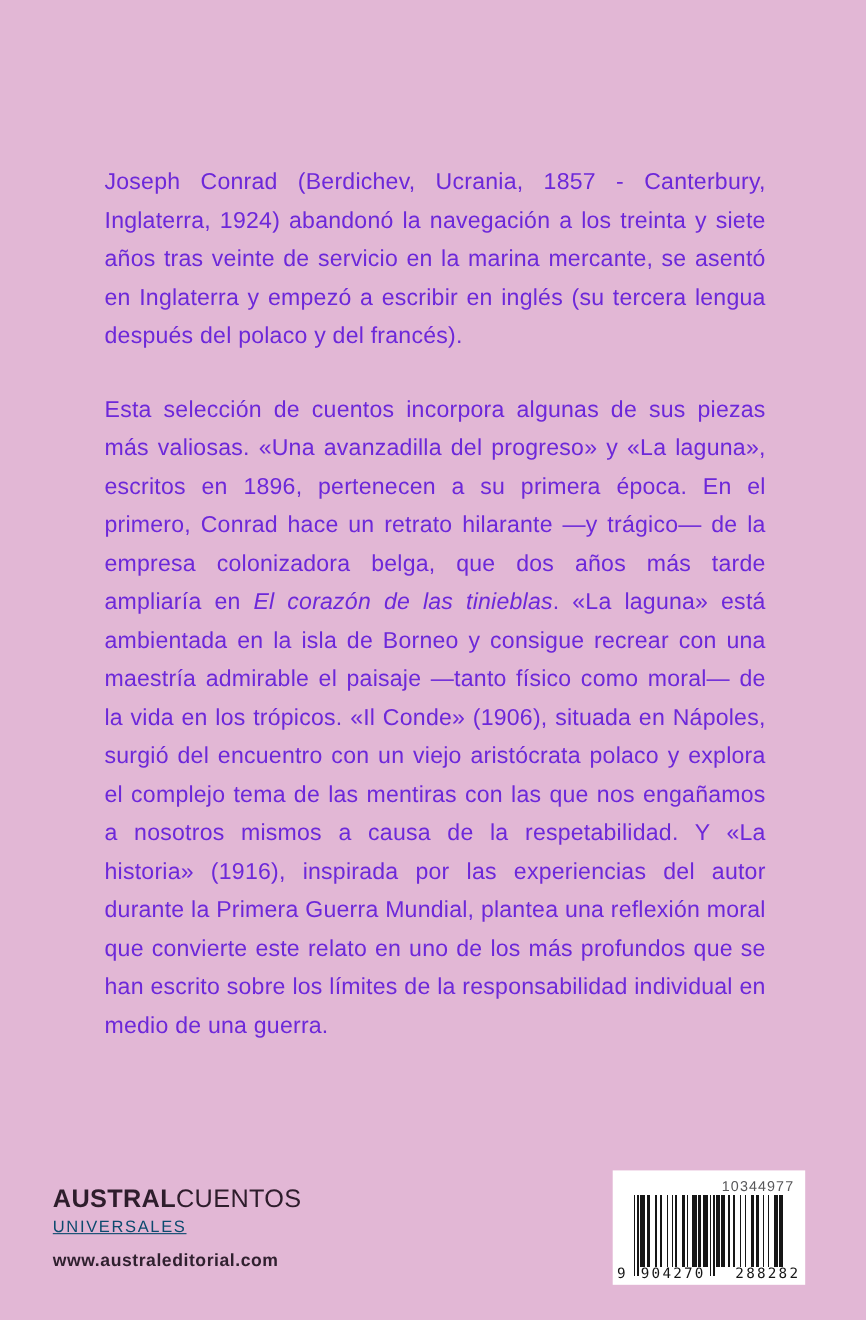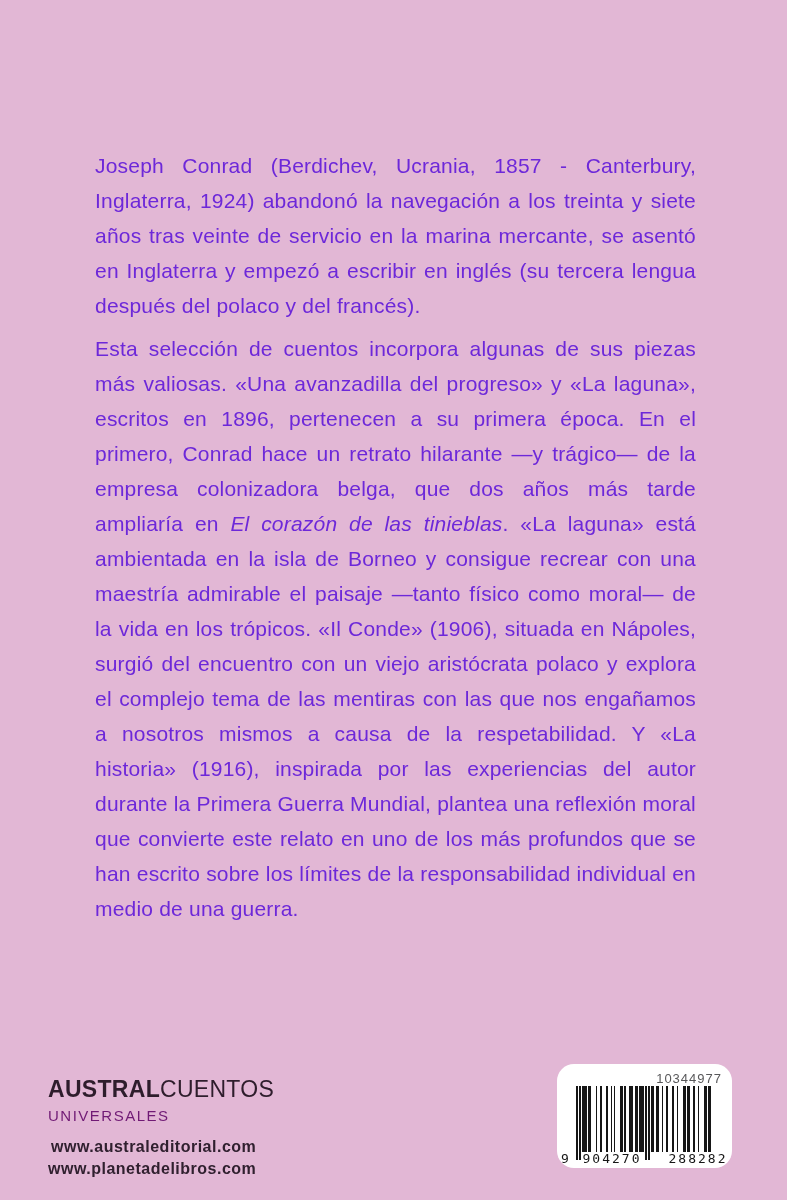--- a/index.html
+++ b/index.html
@@ -16,40 +16,39 @@
   .blurb {
     position: absolute;
     left: 95px; top: 148px; width: 601px;
     color: #6d28d9;
     font-size: 21px;
     line-height: 35px;
     letter-spacing: 0.2px;
     text-align: justify;
   }
   .blurb p { margin: 0; }
-  .blurb p + p { margin-top: 8px; }
+  .blurb p + p { margin-top: 32px; }
   .italic-title { font-style: italic; }
 
   .brand { position: absolute; left: 48px; top: 1076px; color: #2e1d2c; }
   .brand-main { font-size: 23px; letter-spacing: 0.3px; white-space: nowrap; }
   .brand-main .bold { font-weight: 700; }
   .brand-main .light { font-weight: 400; }
-  .brand-sub { font-size: 15px; letter-spacing: 1.5px; margin-top: 4px; color: #701a75; }
+  .brand-sub { font-size: 15px; letter-spacing: 1.5px; margin-top: 4px; color: #0c4a6e; text-decoration: underline; }
 
   .urls {
     position: absolute; left: 48px; top: 1136px;
     font-weight: 700; font-size: 16px; line-height: 22px;
     letter-spacing: 0.5px; color: #30202f; text-align: right;
   }
 
   .barcode-box {
     position: absolute; left: 557px; top: 1064px;
     width: 175px; height: 104px;
     background: #ffffff;
-    border-radius: 17px;
   }
   .barcode-number {
     position: absolute; top: 7px; right: 10px;
     font-size: 13px; letter-spacing: 1px; color: #58585a;
   }
   .barcode-bars { position: absolute; left: 19px; top: 22px; display: block; }
   .bc-digit {
     position: absolute; top: 87px;
     font-family: "DejaVu Sans Mono", monospace;
     font-size: 13px; color: #161616; letter-spacing: 2px;
@@ -68,21 +67,20 @@
     <p><span>Esta selección de cuentos incorpora algunas de sus piezas más valiosas. «Una avanzadilla del progreso» y «La laguna», escritos en 1896, pertenecen a su primera época. En el primero, Conrad hace un retrato hilarante —y trágico— de la empresa colonizadora belga, que dos años más tarde ampliaría en </span><span class="italic-title">El corazón de las tinieblas</span><span>. «La laguna» está ambientada en la isla de Borneo y consigue recrear con una maestría admirable el paisaje —tanto físico como moral— de la vida en los trópicos. «Il Conde» (1906), situada en Nápoles, surgió del encuentro con un viejo aristócrata polaco y explora el complejo tema de las mentiras con las que nos engañamos a nosotros mismos a causa de la respetabilidad. Y «La historia» (1916), inspirada por las experiencias del autor durante la Primera Guerra Mundial, plantea una reflexión moral que convierte este relato en uno de los más profundos que se han escrito sobre los límites de la responsabilidad individual en medio de una guerra.</span></p>
   </main>
 
   <div class="brand">
     <div class="brand-main"><span class="bold">AUSTRAL</span><span class="light">CUENTOS</span></div>
     <div class="brand-sub">UNIVERSALES</div>
   </div>
 
   <div class="urls">
     <div>www.australeditorial.com</div>
-    <div>www.planetadelibros.com</div>
   </div>
 
   <div class="barcode-box">
     <div class="barcode-number">10344977</div>
     <svg class="barcode-bars" width="143" height="74" viewBox="0 0 95 74" preserveAspectRatio="none" shape-rendering="crispEdges" fill="#161616">
         <rect x="0" y="0" width="1" height="74"></rect>
         <rect x="2" y="0" width="1" height="74"></rect>
         <rect x="4" y="0" width="3" height="66"></rect>
         <rect x="8" y="0" width="2" height="66"></rect>
         <rect x="13" y="0" width="1" height="66"></rect>

